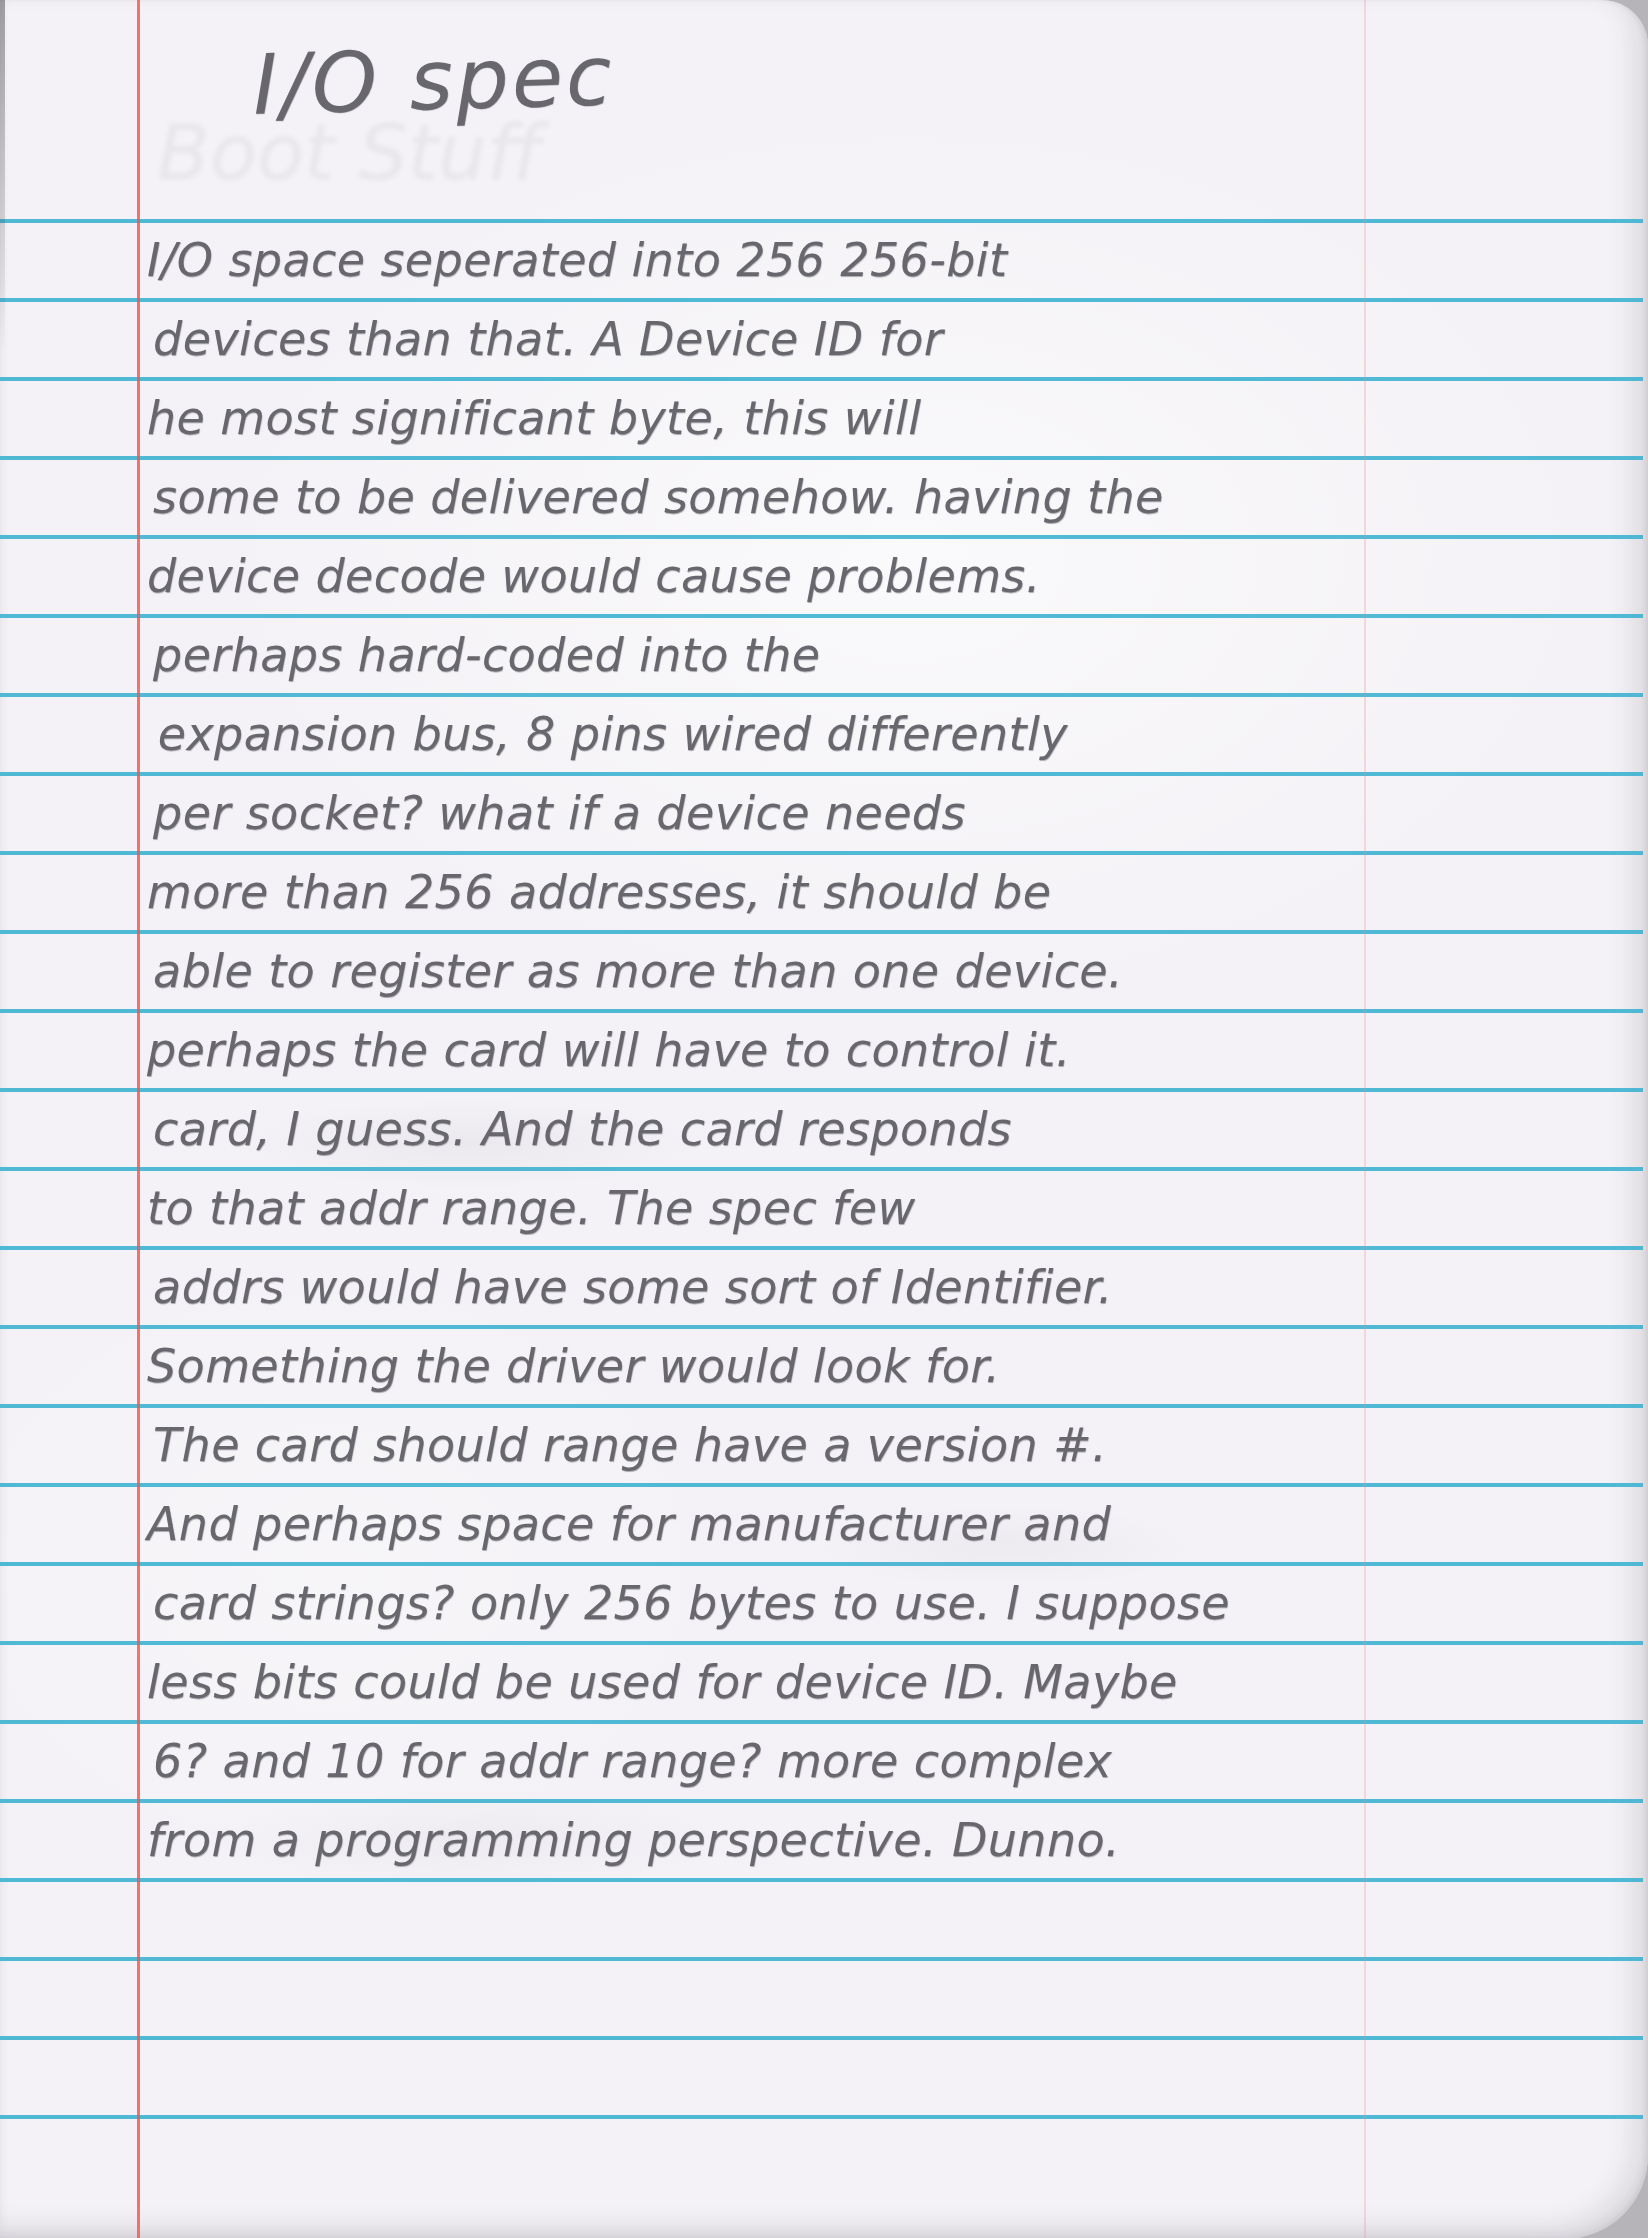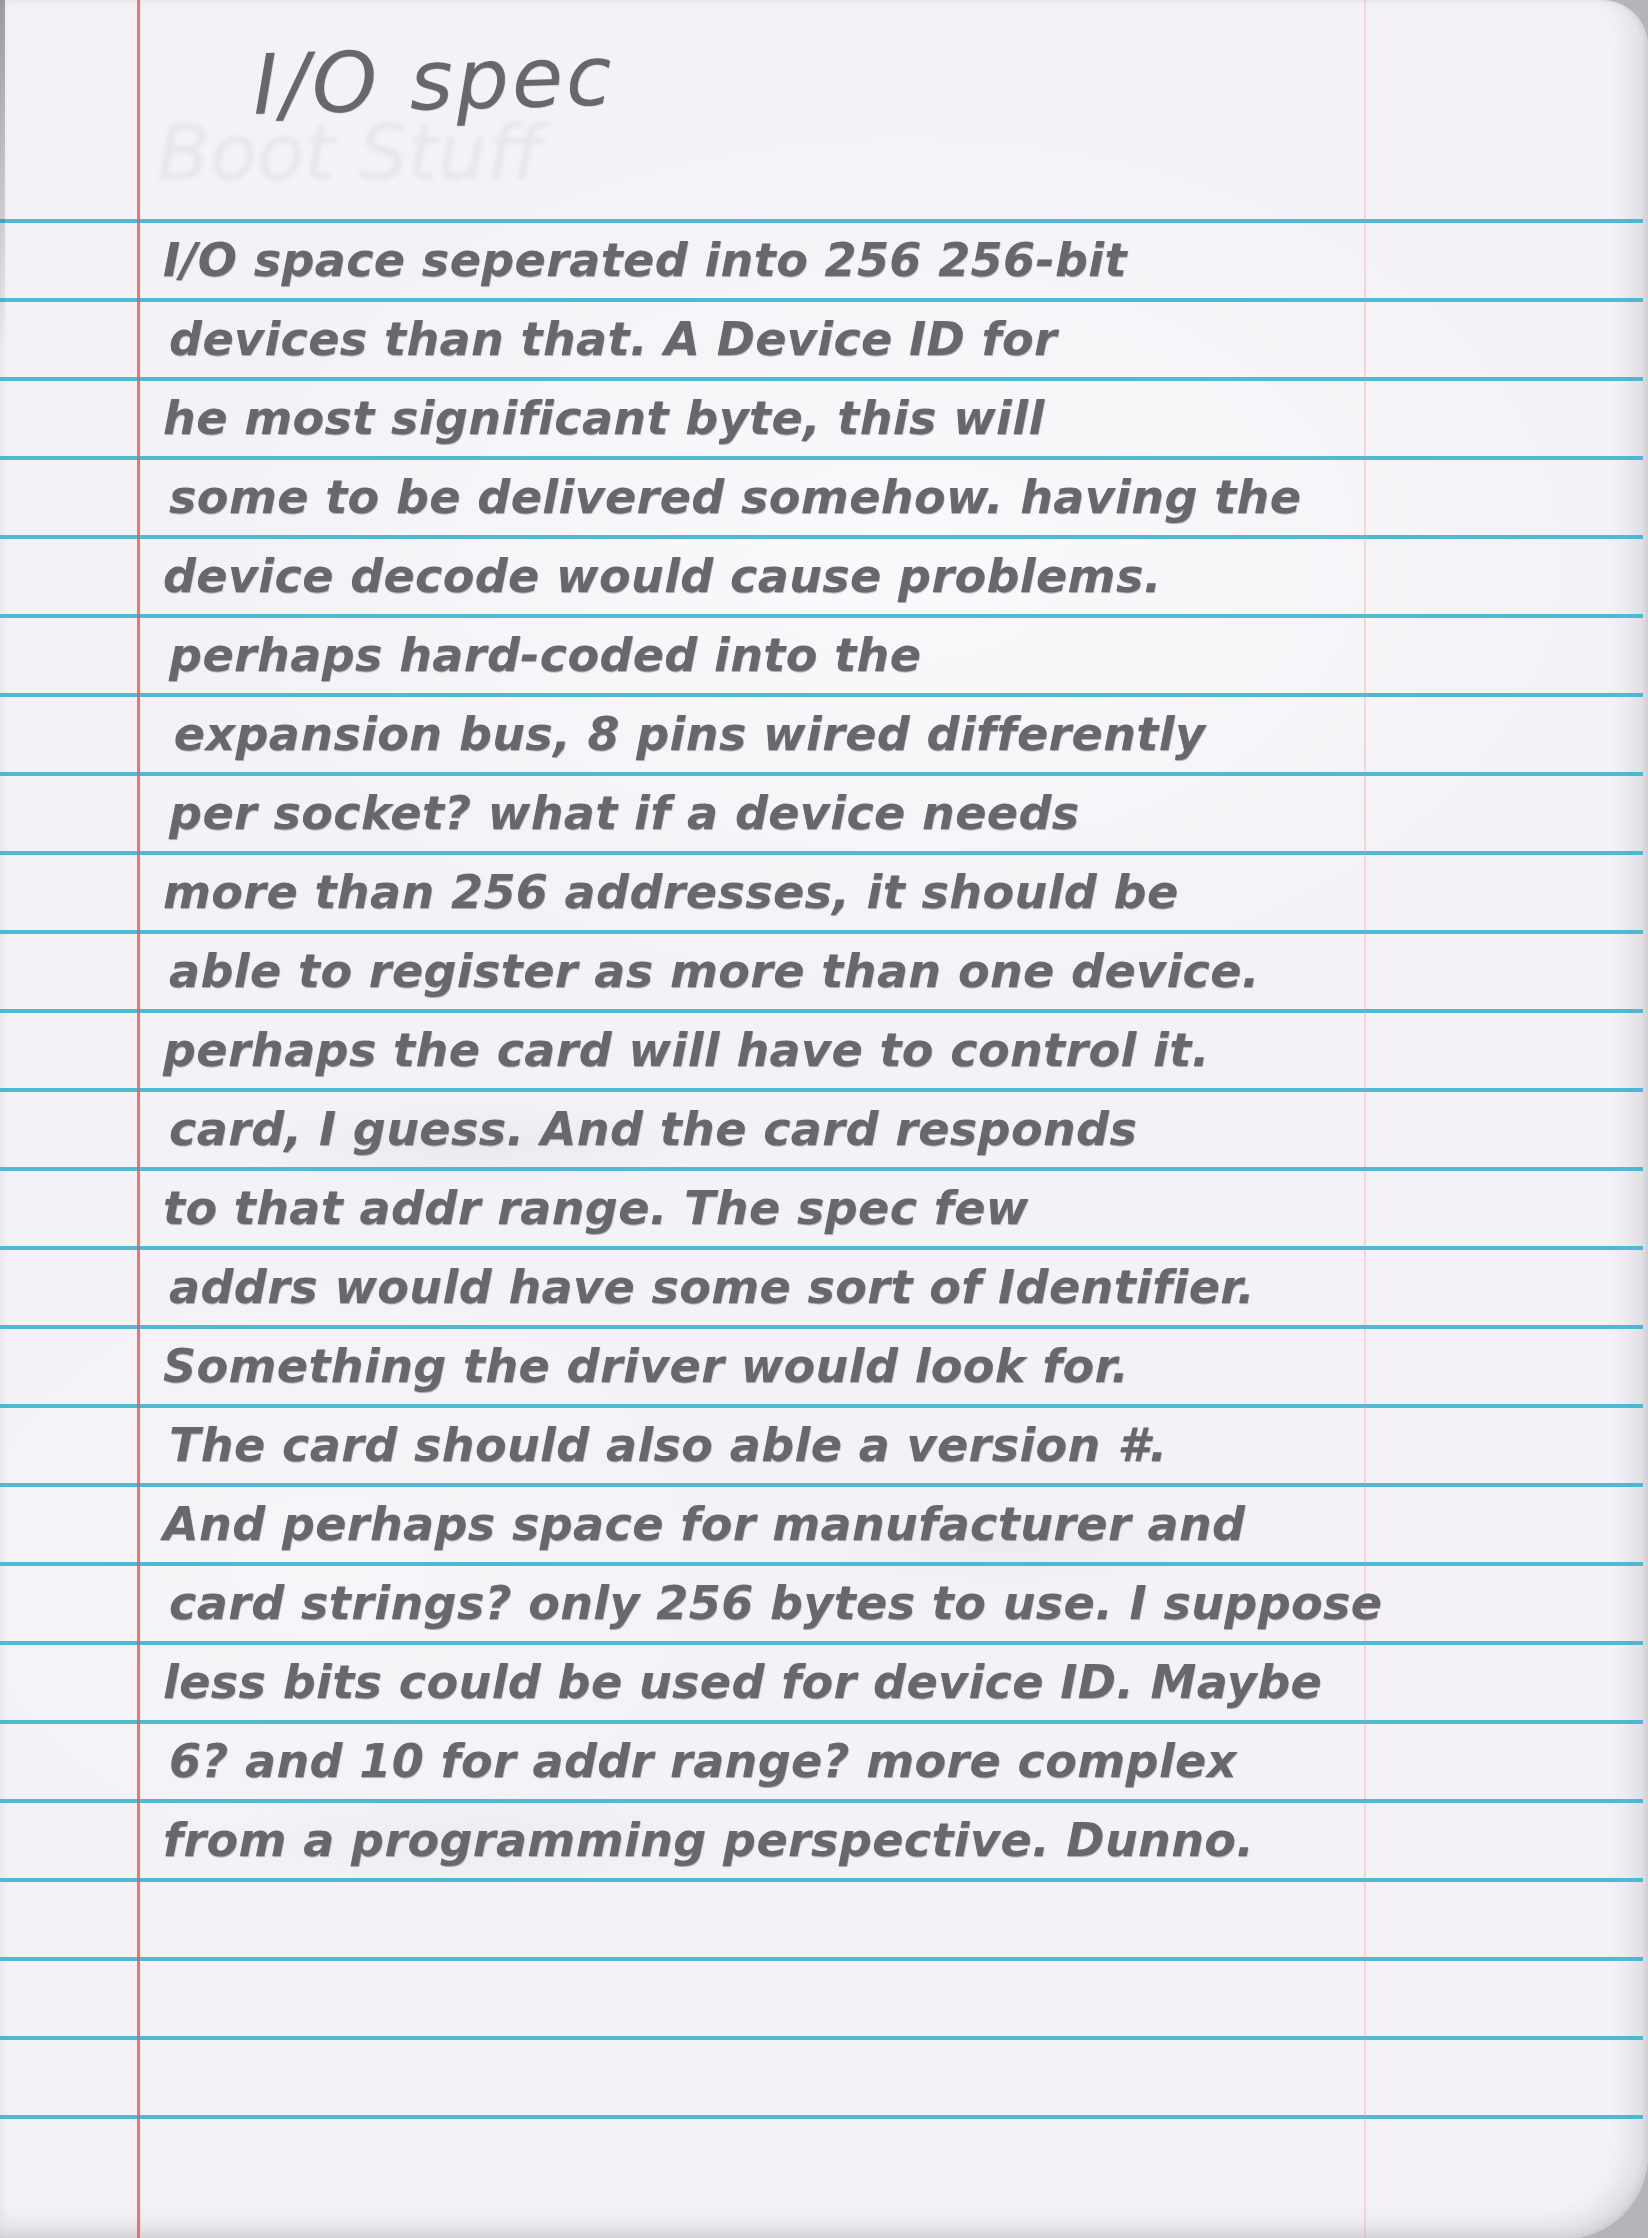--- a/index.html
+++ b/index.html
@@ -56,21 +56,21 @@
     transform:rotate(-1.5deg);
     white-space:nowrap;
   }
   .ghost{
     position:absolute;left:157px;top:108px;
     font-size:77px;color:#7d7b85;
     opacity:.09;filter:blur(2.3px);
     white-space:nowrap;
   }
   .lines{
-    position:absolute;left:163px;top:222px;width:1459px;font-weight:bold;
+    position:absolute;left:147px;top:222px;width:1459px;
   }
   .hline{
     height:79px;line-height:77px;
     font-size:46px;letter-spacing:0.4px;
     white-space:nowrap;overflow:visible;
   }
   .hline:nth-child(even){margin-left:6.1px;}
   .hline:nth-child(7){margin-left:10.8px;}
   
   .line-dip::first-letter{
@@ -111,21 +111,21 @@
       <div class="hline pencil">perhaps hard-coded into the</div>
       <div class="hline pencil">expansion bus, 8 pins wired differently</div>
       <div class="hline pencil">per socket? what if a device needs</div>
       <div class="hline pencil">more than 256 addresses, it should be</div>
       <div class="hline pencil">able to register as more than one device.</div>
       <div class="hline pencil">perhaps the card will have to control it.</div>
       <div class="hline pencil">card, I guess. And the card responds</div>
       <div class="hline pencil">to that addr range. The spec few</div>
       <div class="hline pencil">addrs would have some sort of Identifier.</div>
       <div class="hline pencil">Something the driver would look for.</div>
-      <div class="hline pencil">The card should also able a version #.</div>
+      <div class="hline pencil">The card should range have a version #.</div>
       <div class="hline pencil">And perhaps space for manufacturer and</div>
       <div class="hline pencil">card strings? only 256 bytes to use. I suppose</div>
       <div class="hline pencil">less bits could be used for device ID. Maybe</div>
       <div class="hline pencil">6? and 10 for addr range? more complex</div>
       <div class="hline pencil">from a programming perspective. Dunno.</div>
     </div>
 
     <div class="edge-left"></div>
   </div>
 </div>

